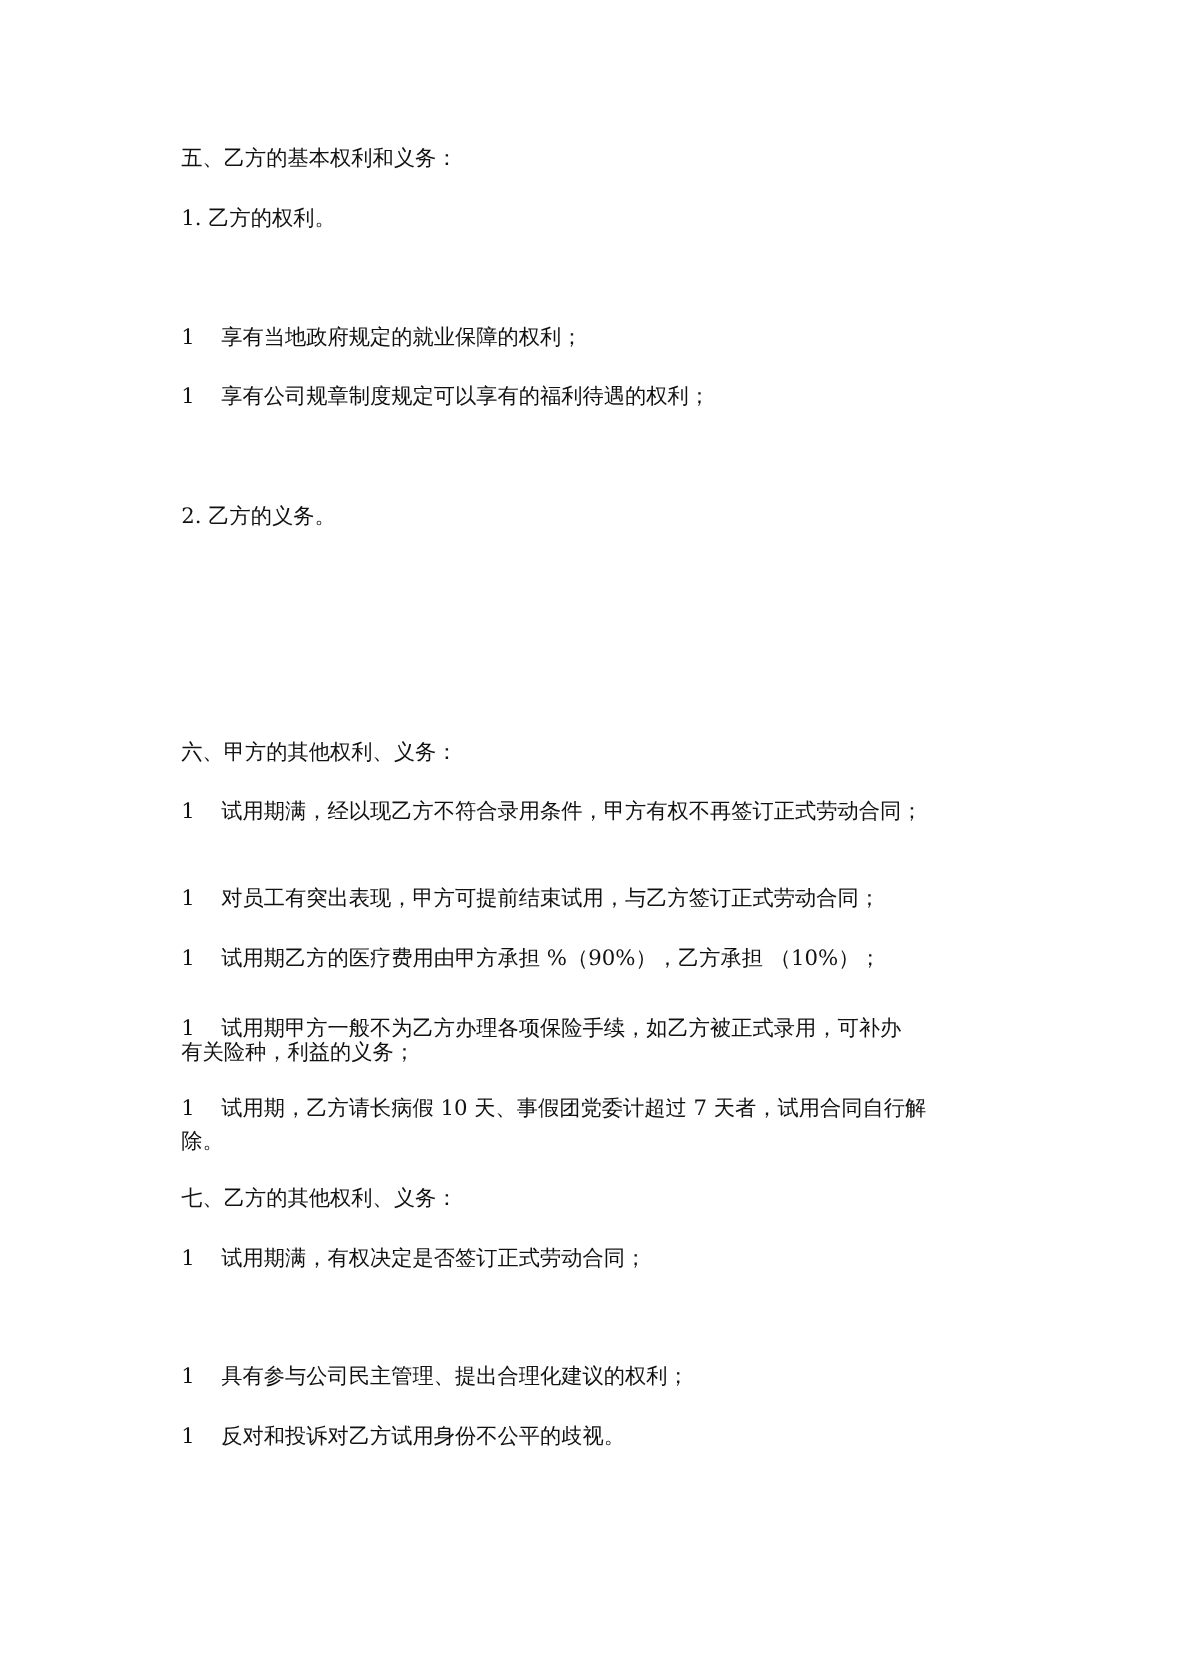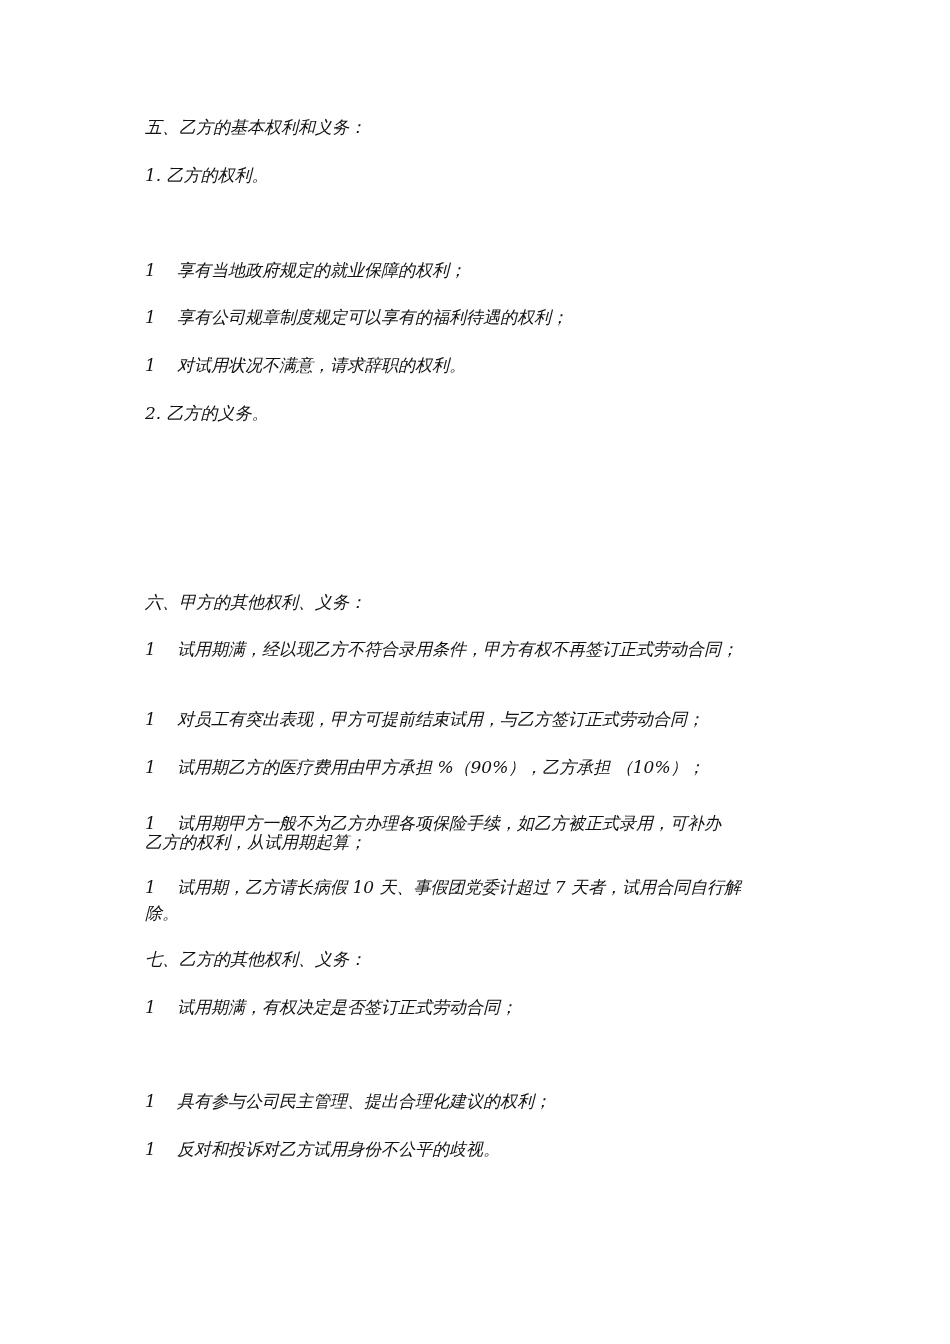--- a/index.html
+++ b/index.html
@@ -1,36 +1,35 @@
 <!DOCTYPE html>
 <html><head>
 <meta charset="utf-8">
 <style>
   html, body { margin: 0; padding: 0; background: #ffffff; }
   body { width: 950px; height: 1344px; position: relative; overflow: hidden;
          font-family: "DejaVu Serif", "Liberation Serif", serif; color: #111; }
-  .page { position: absolute; left: 0; top: 0; width: 950px; height: 1344px; font-style: italic; }
+  .page { position: absolute; left: 0; top: 0; width: 950px; height: 1344px; }
   .line { position: absolute; left: 145px; font-size: 17px; line-height: 27px; white-space: nowrap; }
   .line .num { display: inline-block; width: 32px; }
 </style>
 </head>
 <body>
 
 <div class="page">
   <div class="line" style="top:114px">五、乙方的基本权利和义务：</div>
   <div class="line" style="top:162px">1.  乙方的权利。</div>
   <div class="line" style="top:257px"><span class="num">1</span><span>享有当地政府规定的就业保障的权利；</span></div>
   <div class="line" style="top:304px"><span class="num">1</span><span>享有公司规章制度规定可以享有的福利待遇的权利；</span></div>
-  <div class="line" style="top:352px"><span class="num">1</span><span>对试用状况不满意，请求辞职的权利。</span></div>
   <div class="line" style="top:400px">2.  乙方的义务。</div>
   <div class="line" style="top:589px">六、甲方的其他权利、义务：</div>
   <div class="line" style="top:636px"><span class="num">1</span><span>试用期满，经以现乙方不符合录用条件，甲方有权不再签订正式劳动合同；</span></div>
   <div class="line" style="top:706px"><span class="num">1</span><span>对员工有突出表现，甲方可提前结束试用，与乙方签订正式劳动合同；</span></div>
   <div class="line" style="top:754px"><span class="num">1</span><span>试用期乙方的医疗费用由甲方承担 %（90%），乙方承担 （10%）；</span></div>
   <div class="line" style="top:810px"><span class="num">1</span><span>试用期甲方一般不为乙方办理各项保险手续，如乙方被正式录用，可补办</span></div>
-  <div class="line" style="top:829px">乙方的权利，从试用期起算；</div>
+  <div class="line" style="top:829px">有关险种，利益的义务；</div>
   <div class="line" style="top:874px"><span class="num">1</span><span>试用期，乙方请长病假 10 天、事假团党委计超过 7 天者，试用合同自行解</span></div>
   <div class="line" style="top:900px">除。</div>
   <div class="line" style="top:946px">七、乙方的其他权利、义务：</div>
   <div class="line" style="top:994px"><span class="num">1</span><span>试用期满，有权决定是否签订正式劳动合同；</span></div>
   <div class="line" style="top:1088px"><span class="num">1</span><span>具有参与公司民主管理、提出合理化建议的权利；</span></div>
   <div class="line" style="top:1136px"><span class="num">1</span><span>反对和投诉对乙方试用身份不公平的歧视。</span></div>
 </div>
 
 </body></html>

